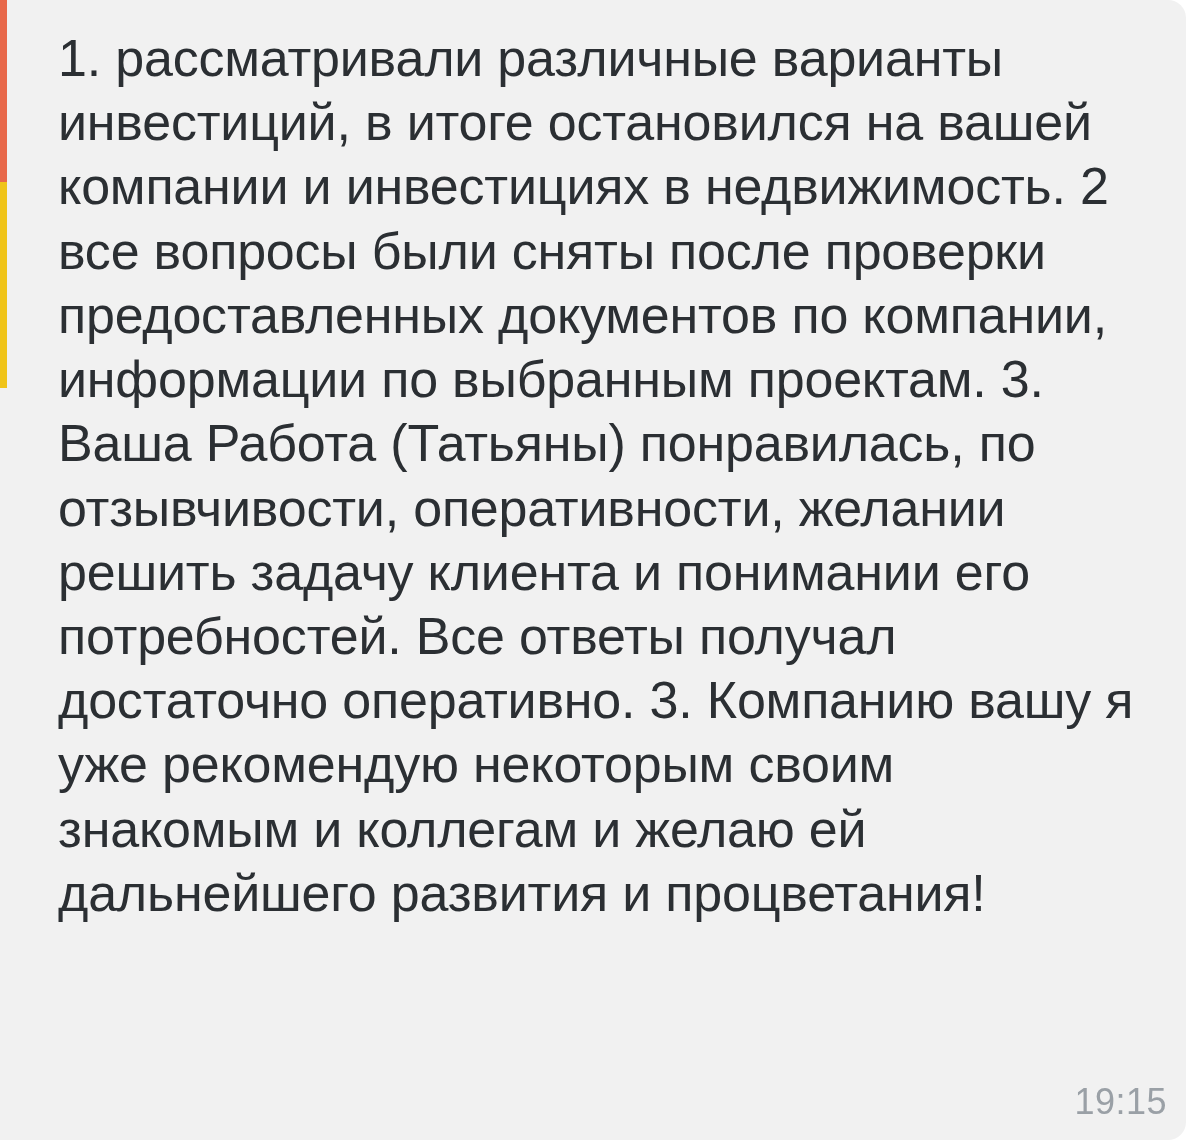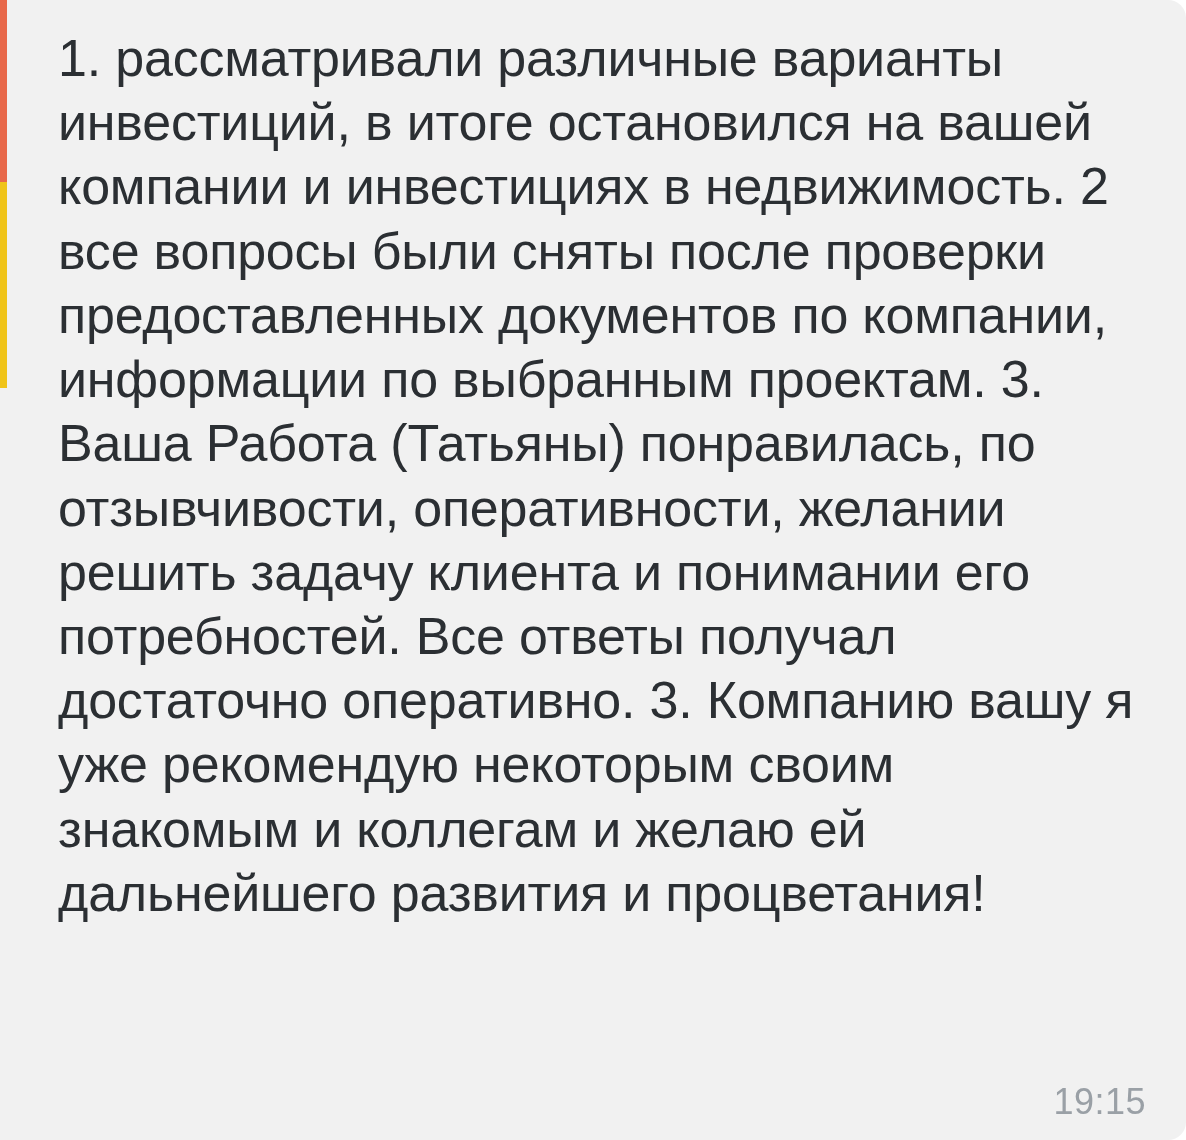--- a/index.html
+++ b/index.html
@@ -59,21 +59,21 @@
     line-height: 1.235;
     letter-spacing: -0.2px;
     word-break: break-word;
     white-space: pre-wrap;
     margin: 0;
     padding-right: 4px;
   }
 
   .meta-row {
     position: absolute;
-    right: 40px;
+    right: 19px;
     bottom: 20px;
     display: flex;
     align-items: center;
     gap: 8px;
     text-align: center;
   }
 
   .timestamp {
     color: #9aa0a6;
     font-size: 36px;

